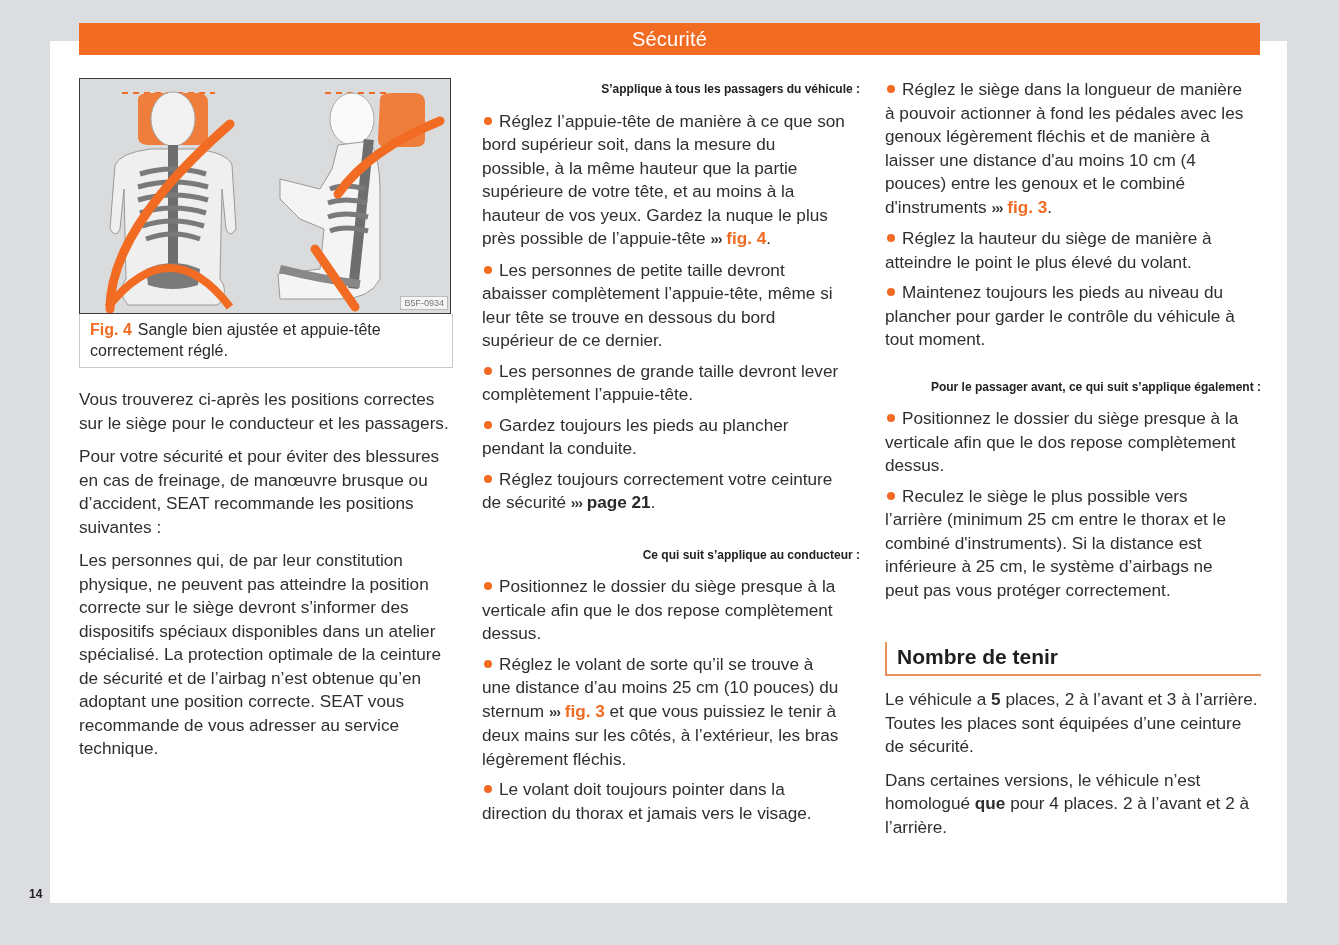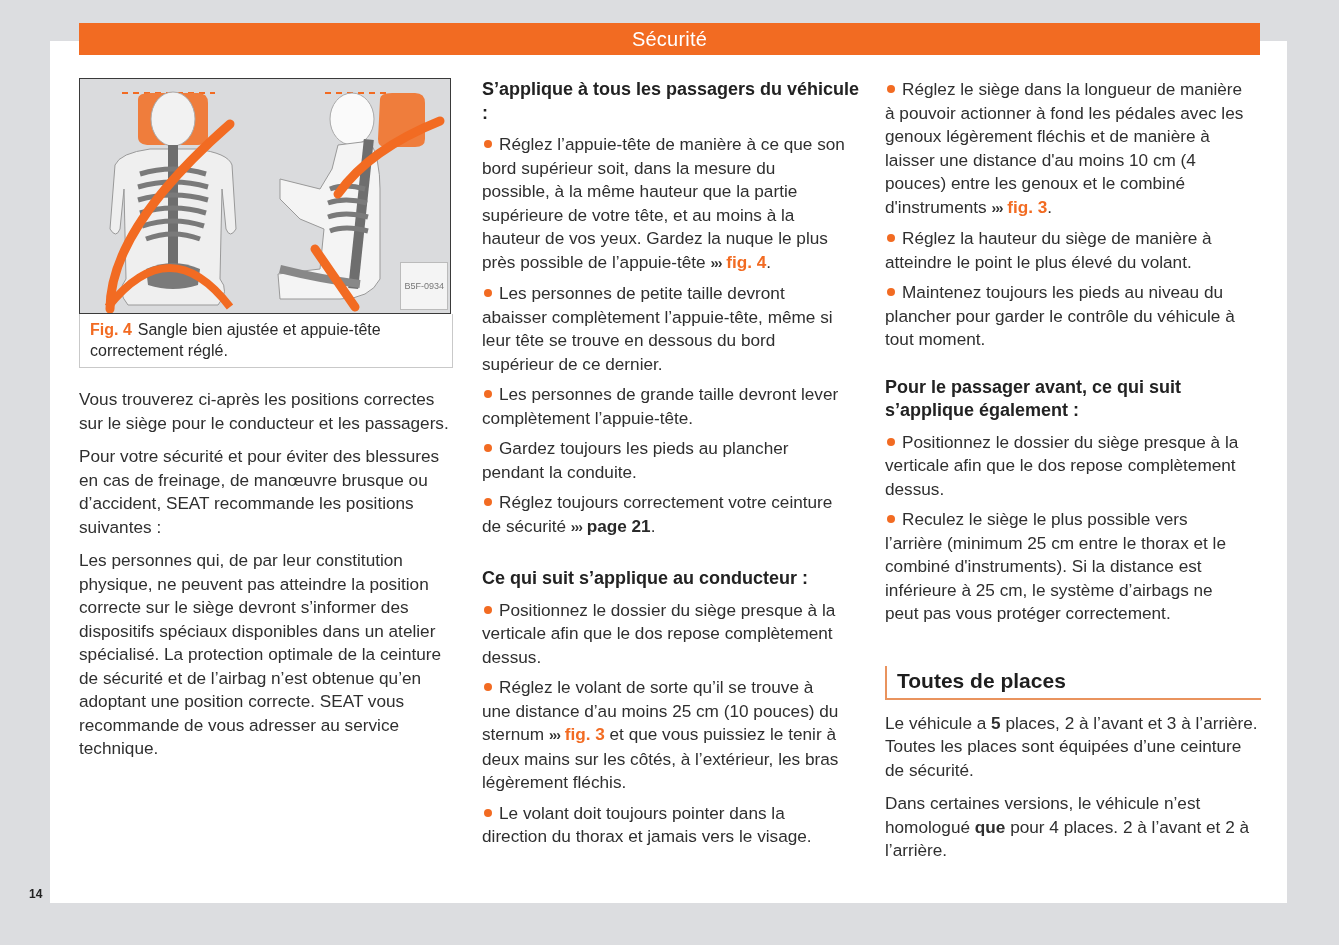--- a/index.html
+++ b/index.html
@@ -41,40 +41,40 @@
     border: 1px solid #3a3a3a;
     background: #dadbdd;
     position: relative;
     box-sizing: border-box;
   }
   .figure svg { position: absolute; left: 0; top: 0; }
   .fig-code {
     position: absolute; right: 2px; bottom: 3px;
     font-size: 9px; color: #777;
     background: #f4f4f4; border: 1px solid #bbb;
-    padding: 17px 3px; line-height: 12px;
+    padding: 0 3px; line-height: 12px;
     font-family: "Liberation Sans", sans-serif;
     text-align: center;
   }
   .caption {
     width: 374px;
     box-sizing: border-box;
     border: 1px solid #c9c9c9; border-top: none;
     padding: 5px 10px 6px 10px;
     font-size: 16px; line-height: 21px;
     color: #2a2a2a;
   }
   .fig-label { color: #f26b22; font-weight: bold; margin-right: 6px; }
 
   p { margin: 0 0 10px 0; }
   .col-left p.first { margin-top: 20px; }
 
   .subhead {
-    font-weight: bold; font-size: 18px; line-height: 23.5px;
-    color: #222; margin: 0 0 8px 0;
+    font-weight: bold; font-size: 12px; line-height: 23.5px;
+    color: #222; margin: 0 0 8px 0; text-align: right;
   }
   .bullet { margin: 0 15px 7px 0; }
   .dot {
     display: inline-block; width: 8px; height: 8px; border-radius: 50%;
     background: #f26b22; margin: 0 7px 2px 2px; vertical-align: middle;
   }
   .ref-arrow { font-weight: bold; letter-spacing: -1px; font-size: 14px; }
   .ref-fig { color: #f26b22; font-weight: bold; }
   .ref-page { color: #2a2a2a; font-weight: bold; }
 
@@ -198,19 +198,19 @@
 
   <div class="subhead" style="margin-top:24px;">Pour le passager avant, ce qui suit s’applique également :</div>
 
   <div class="bullet">
     <span class="dot"></span><span>Positionnez le dossier du siège presque à la verticale afin que le dos repose complètement dessus.</span>
   </div>
   <div class="bullet">
     <span class="dot"></span><span>Reculez le siège le plus possible vers l’arrière (minimum 25 cm entre le thorax et le combiné d'instruments). Si la distance est inférieure à 25 cm, le système d’airbags ne peut pas vous protéger correctement.</span>
   </div>
 
-  <div class="section-title" style="margin-top:40px;">Toutes de places</div>
+  <div class="section-title" style="margin-top:40px;">Nombre de tenir</div>
 
   <p><span>Le véhicule a </span><b>5</b><span> places, 2 à l’avant et 3 à l’arrière. Toutes les places sont équipées d’une ceinture de sécurité.</span></p>
   <p><span>Dans certaines versions, le véhicule n’est homologué </span><b>que</b><span> pour 4 places. 2 à l’avant et 2 à l’arrière.</span></p>
 </div>
 
 <div class="page-number">14</div>
 
 </body></html>

